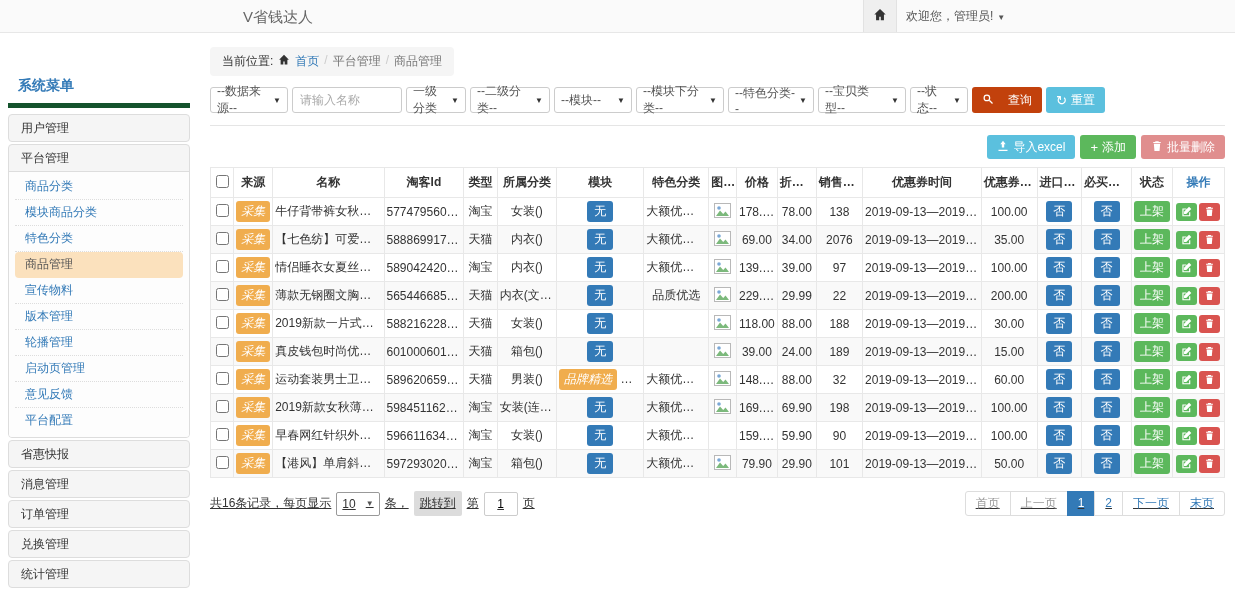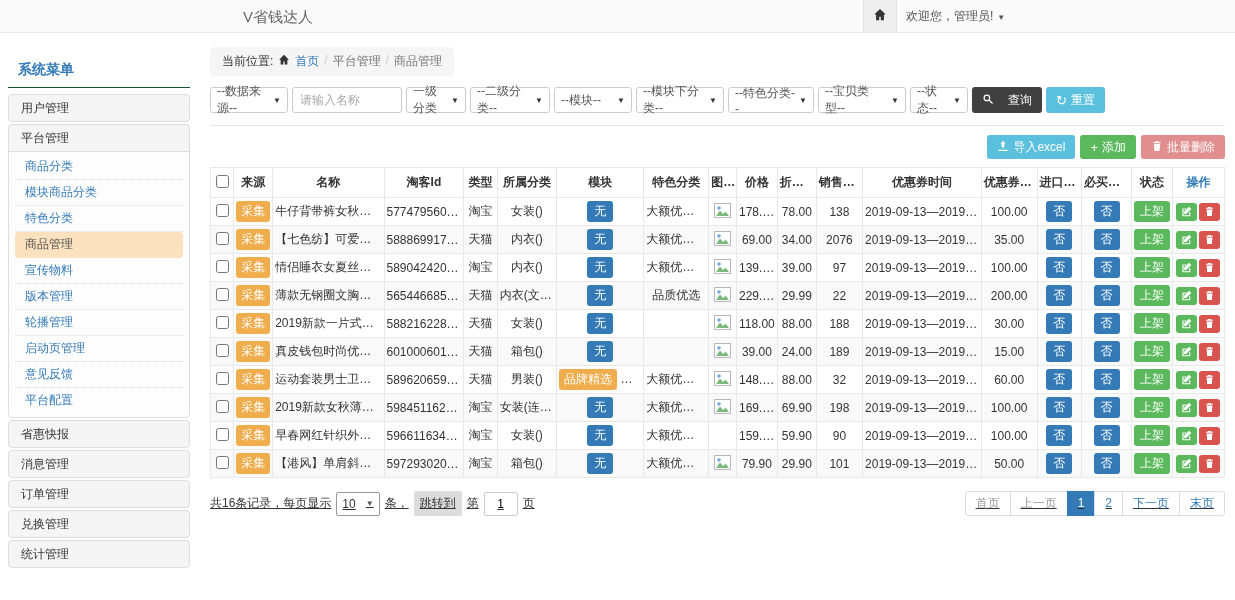--- a/index.html
+++ b/index.html
@@ -8,21 +8,21 @@
 
   
   .topbar { position: absolute; top: 0; left: 0; right: 0; height: 33px; background: #fafafa; border-bottom: 1px solid #e7e7e7; }
   .brand { position: absolute; left: 243px; top: 0; line-height: 33px; font-size: 15px; color: #666; }
   .home-box { position: absolute; left: 863px; top: 0; width: 34px; height: 32px; background: #efefef; border-left: 1px solid #e2e2e2; border-right: 1px solid #e2e2e2; display: flex; align-items: center; justify-content: center; cursor: pointer; }
   .welcome { position: absolute; left: 906px; top: 0; line-height: 33px; color: #555; cursor: pointer; }
   .caret { font-size: 8px; color: #555; margin-left: 4px; }
 
   
   .sidebar { position: absolute; left: 8px; top: 55px; width: 182px; }
-  .sb-title { font-size: 14px; font-weight: bold; color: #337ab7; padding: 6px 10px 8px; border-bottom: 1px solid #14532d; margin-bottom: 6px; }
+  .sb-title { font-size: 14px; font-weight: bold; color: #337ab7; padding: 6px 10px 8px; border-bottom: 5px solid #14532d; margin-bottom: 6px; margin-top: 16px; }
   .sb-group { border: 1px solid #ddd; border-radius: 4px; background: #f5f5f5; margin-bottom: 2px; overflow: hidden; }
   .sb-header { padding: 6px 12px; color: #333; cursor: pointer; line-height: 14px; }
   .sb-sub { background: #fdfdfd; border-top: 1px solid #ddd; padding: 2px 6px 4px; }
   .sb-item { padding: 6px 10px; color: #337ab7; border-bottom: 1px dotted #ddd; cursor: pointer; line-height: 13px; }
   .sb-item:last-child { border-bottom: none; }
   .sb-item.active { background: #fbe1bd; border-radius: 4px; color: #555; border-bottom-color: transparent; }
 
   
   .main { position: absolute; left: 210px; top: 47px; width: 1015px; }
   .breadcrumb { display: inline-flex; align-items: center; gap: 5px; background: #f5f5f5; border-radius: 4px; padding: 6px 12px; color: #333; }
@@ -30,38 +30,38 @@
   .bc-sep { color: #ccc; }
   .bc-item { color: #777; cursor: pointer; }
 
   .filters { margin-top: 11px; display: flex; align-items: center; gap: 4px; }
   .flt-select { height: 26px; border: 1px solid #ccc; border-radius: 3px; background: #fff; display: flex; align-items: center; justify-content: space-between; padding: 0 6px; color: #555; cursor: pointer; flex: none; }
   .flt-select .caret { color: #333; }
   .flt-input { height: 26px; border: 1px solid #ccc; border-radius: 3px; padding: 0 7px; font-size: 12px; color: #333; flex: none; font-family: inherit; }
   .flt-input::placeholder { color: #aaa; }
 
   .btn { border: none; border-radius: 3px; color: #fff; font-size: 12px; height: 26px; padding: 0 10px; display: inline-flex; align-items: center; gap: 4px; cursor: pointer; font-family: inherit; }
-  .btn-primary { background: #404040; gap: 14px; }
+  .btn-primary { background: #c2410c; gap: 14px; }
   .btn-info { background: #5bc0de; }
   .btn-success { background: #5cb85c; }
   .btn-danger-soft { background: #e08e8e; }
   .btn .ricon { font-size: 13px; line-height: 1; }
 
   .panel { margin-top: 12px; border-top: 1px solid #e5e5e5; padding-top: 9px; }
   .toolbar { display: flex; justify-content: flex-end; gap: 5px; margin-bottom: 8px; }
   .toolbar .btn { height: 24px; }
 
   table.grid { width: 100%; border-collapse: collapse; table-layout: fixed; font-size: 12px; }
   .grid th, .grid td { border: 1px solid #e8e8e8; text-align: center; padding: 3px 2px; overflow: hidden; white-space: nowrap; text-overflow: ellipsis; vertical-align: middle; }
   .grid th { font-weight: bold; color: #333; padding: 6px 2px; background: #fff; }
   .grid th.op-head { color: #337ab7; }
   .grid tbody tr { height: 26px; }
   .grid tbody tr:nth-child(even) { background: #f9f9f9; }
 
-  .badge-orange { background: #f0ad4e; color: #fff; border-radius: 3px; padding: 2px 5px; display: inline-block; }
+  .badge-orange { background: #f0ad4e; color: #fff; border-radius: 3px; padding: 2px 5px; display: inline-block; font-style: italic; }
   .tag-blue { background: #337ab7; color: #fff; border-radius: 3px; padding: 2px 7px; display: inline-block; cursor: pointer; }
   .tag-green { background: #5cb85c; color: #fff; border-radius: 3px; padding: 2px 6px; display: inline-block; cursor: pointer; }
   .icon-btn { width: 21px; height: 18px; border: none; border-radius: 3px; display: inline-flex; align-items: center; justify-content: center; cursor: pointer; margin: 0 1px; padding: 0; }
   .icon-btn.edit { background: #5cb85c; }
   .icon-btn.del { background: #d9534f; }
   .thumb { display: inline-flex; }
 
   .pager-row { display: flex; justify-content: space-between; align-items: center; margin-top: 13px; color: #333; text-decoration: underline; }
   .pager-left { display: flex; align-items: center; gap: 5px; }
   .pp-select { border: 1px solid #999; border-radius: 2px; height: 24px; display: inline-flex; align-items: center; gap: 6px; padding: 0 5px; background: #fff; cursor: pointer; }

